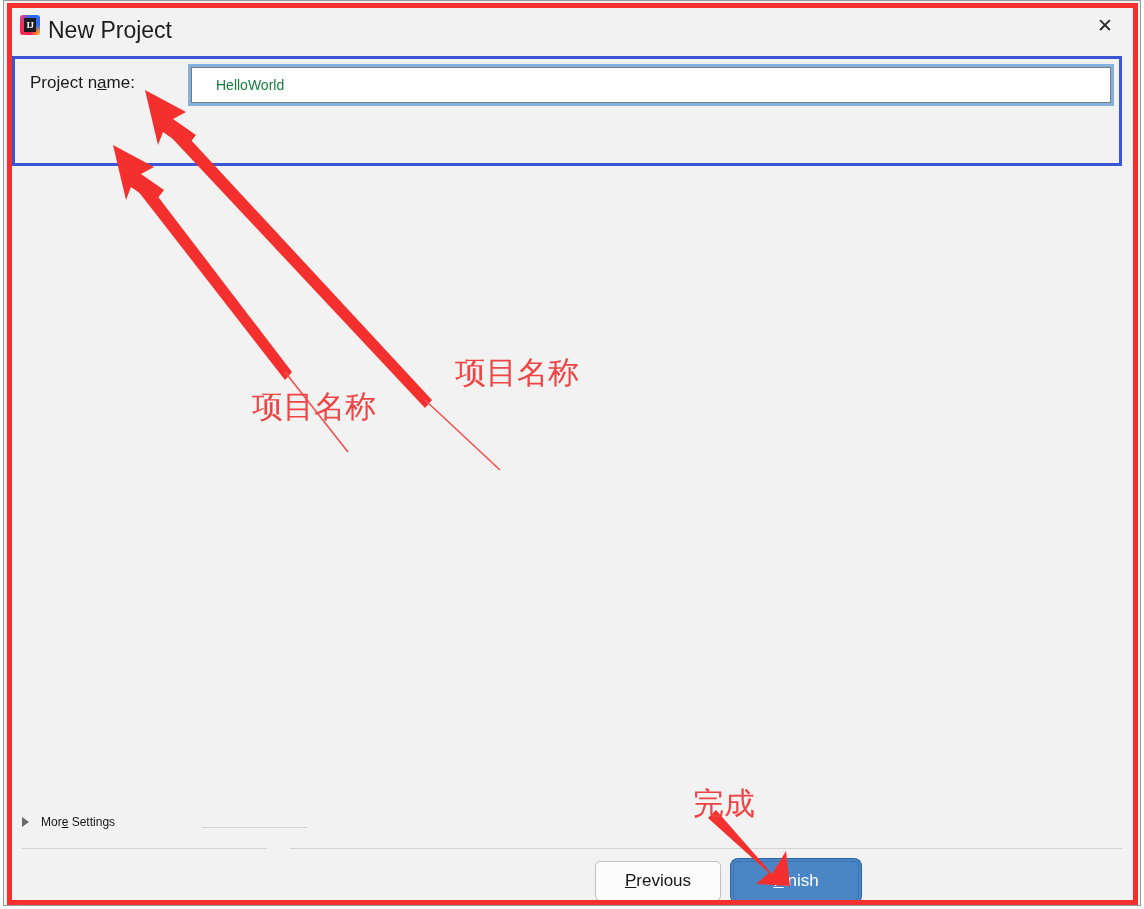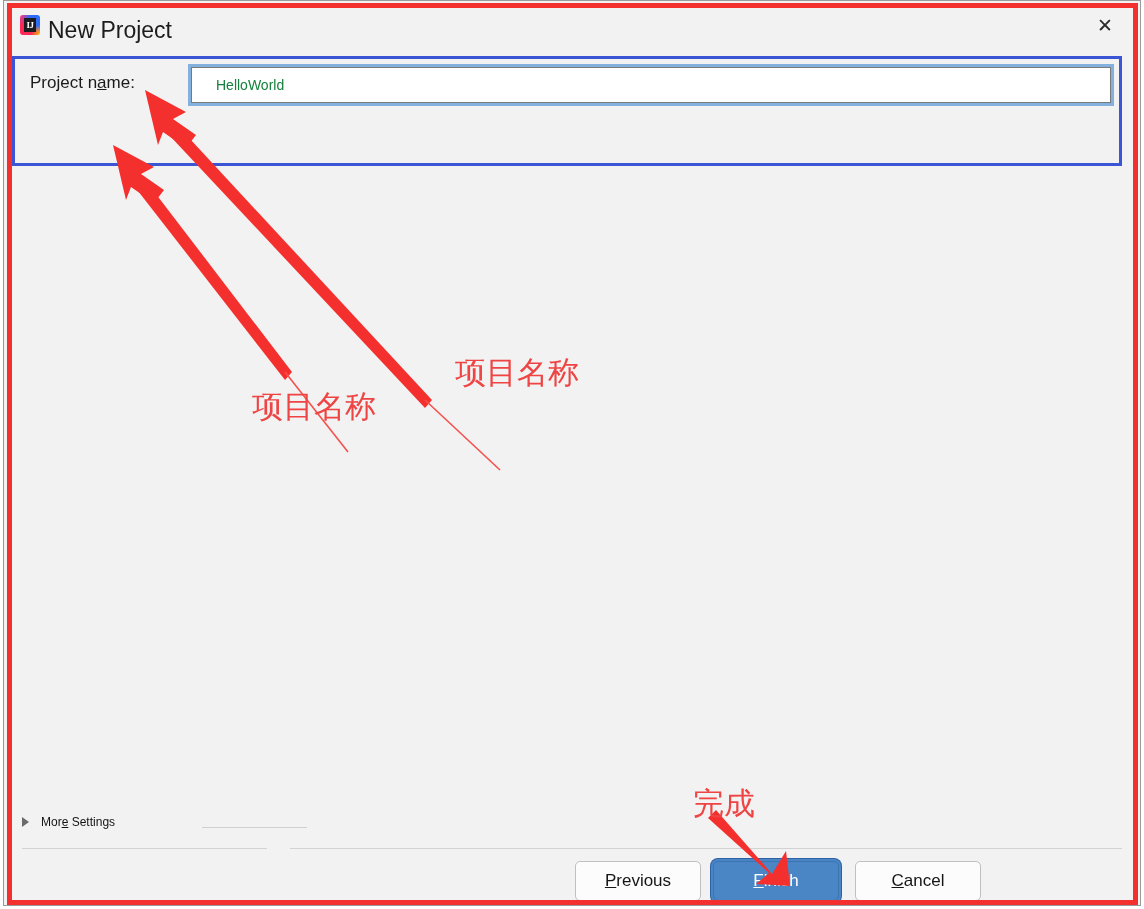--- a/index.html
+++ b/index.html
@@ -231,20 +231,21 @@
     background: #fcfcfc;
     border: 1px solid #c0c0c0;
     border-radius: 5px;
     font-size: 17px;
     color: #151515;
     text-align: center;
     line-height: 38px;
     box-sizing: border-box;
     cursor: pointer;
     white-space: nowrap;
+    margin-left: 20px;
   }
   .btn u { text-decoration: underline; }
   .btn-previous { left: 563px; width: 126px; }
   .btn-finish {
     left: 701px; width: 126px;
     background: #4a86c5;
     color: #ffffff;
     border: 1px solid #3b74b0;
     box-shadow: 0 0 0 2px #4a86c5, 0 0 0 3px #2f62a4;
   }
@@ -301,21 +302,20 @@
       <span class="more-settings-label"><span>Mor</span><u>e</u><span> Settings</span></span>
     </div>
     <div class="sep-short"></div>
     <div class="sep-left"></div>
     <div class="sep-right"></div>
 
     <div class="btn btn-previous"><span></span><u>P</u><span>revious</span></div>
 
     <div class="btn btn-finish"><span></span><u>F</u><span>inish</span></div>
 
-    <div class="btn btn-cancel"><span></span><u>C</u><span>ancel</span></div>
 
 
   </div>
 
   <div class="annot-rect"></div>
 
   <div class="annot-layer">
     <svg width="1144" height="909" viewBox="0 0 1144 909">
 
       <g>

